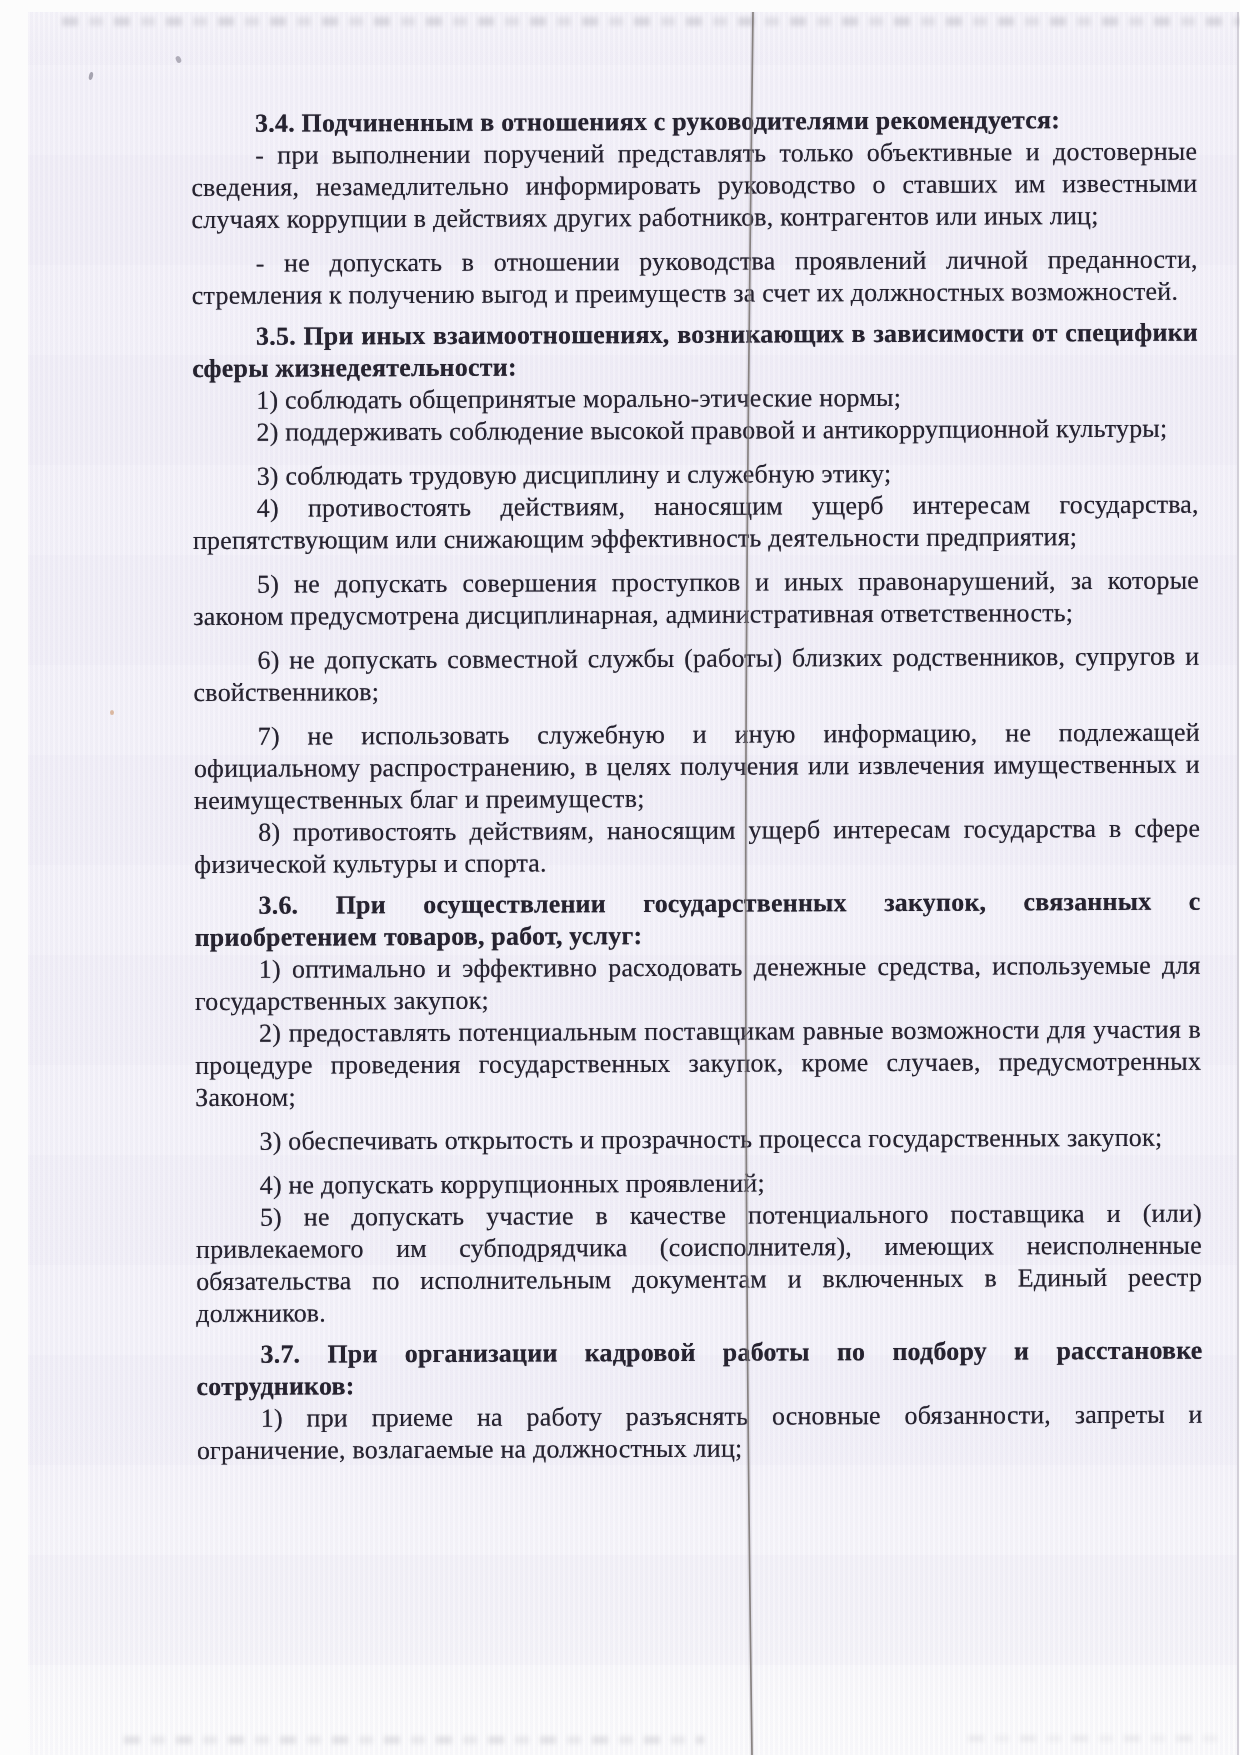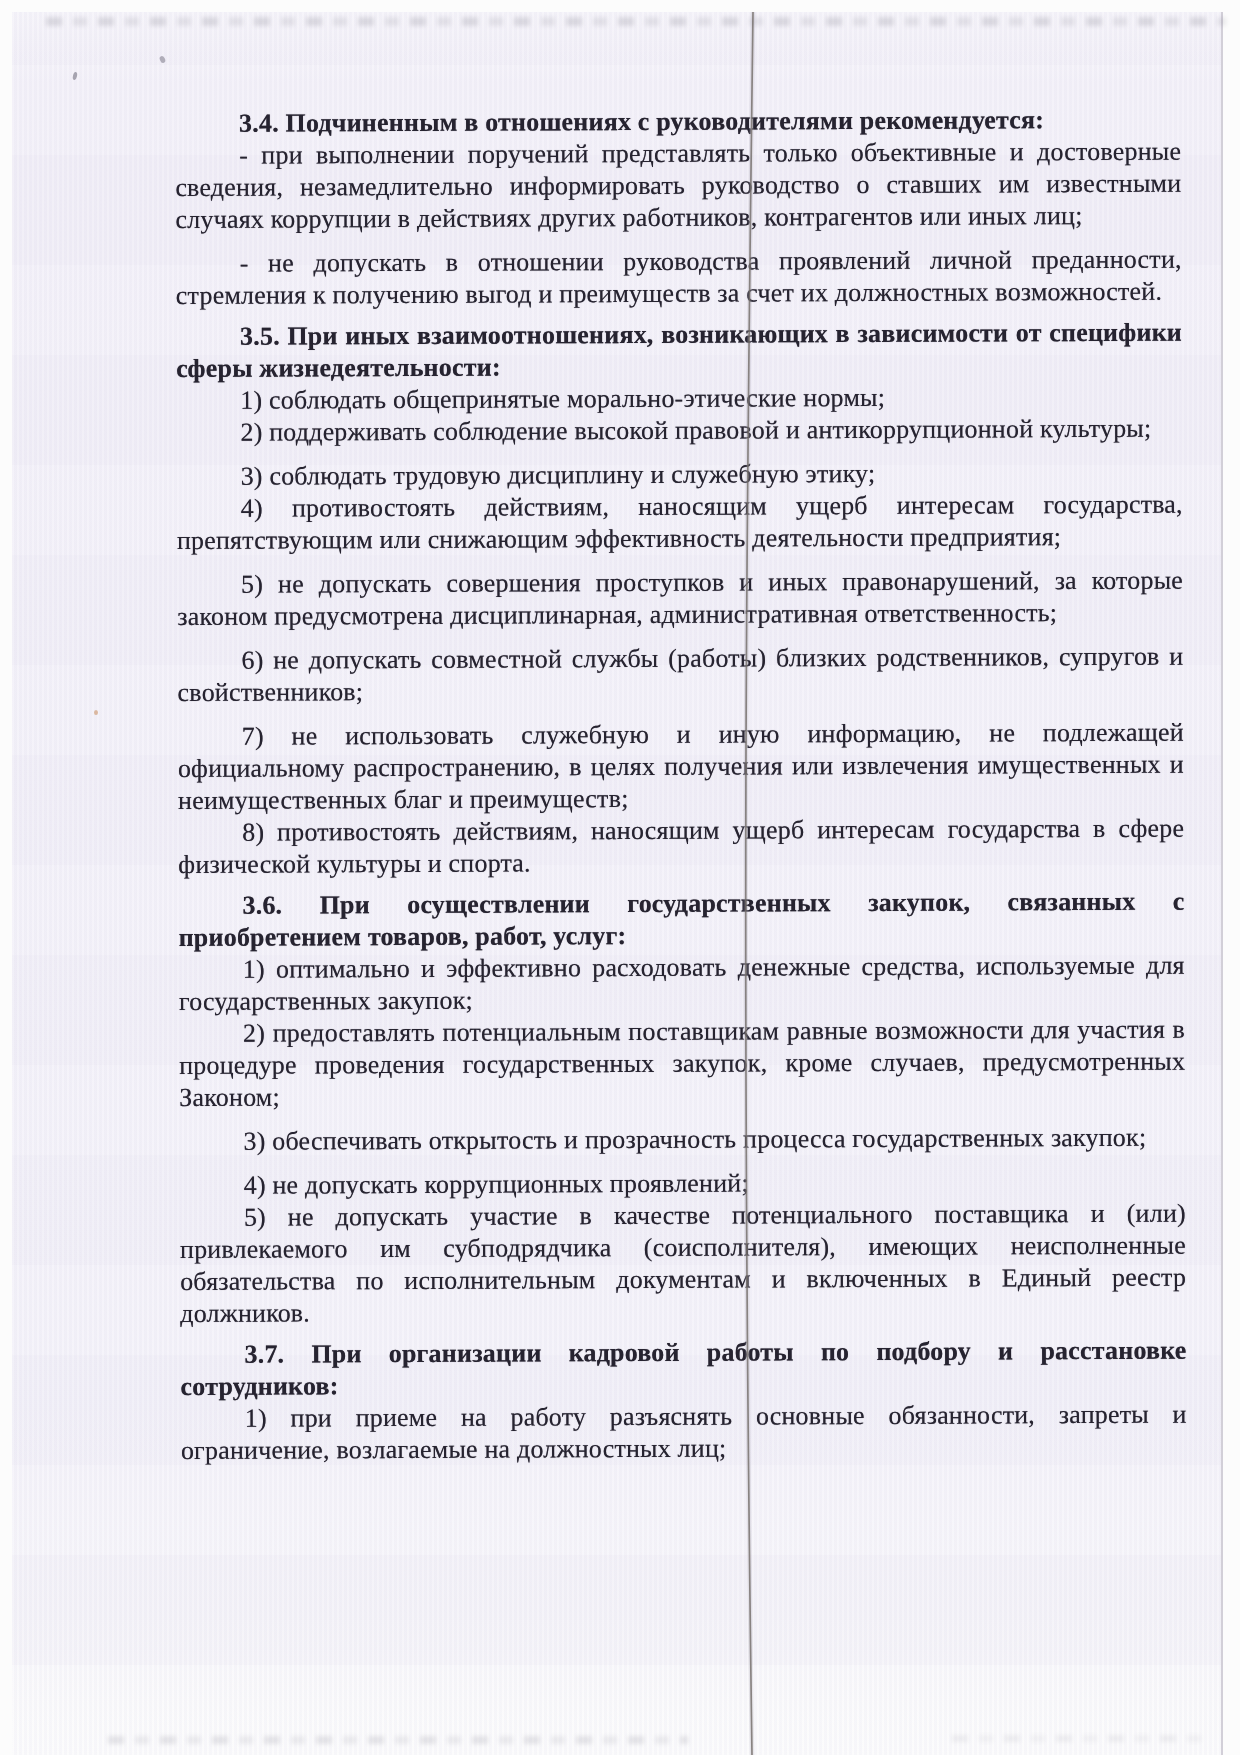--- a/index.html
+++ b/index.html
@@ -10,21 +10,21 @@
     background: #efefef;
     font-family: "Liberation Serif", serif;
   }
   .scan {
     position: absolute; inset: 0;
     background: #fcfcfc;
     overflow: hidden;
   }
   
   .paper {
-    position: absolute; left: 12px; top: 12px;
+    position: absolute; left: 28px; top: 12px;
     width: 1211px; height: 1743px;
     background-color: #f2f0f8;
     background-image:
       repeating-linear-gradient(90deg, rgba(255,255,255,.16) 0 2px, rgba(226,223,238,.16) 2px 5px),
       repeating-linear-gradient(0deg, rgba(255,255,255,.10) 0 90px, rgba(231,228,241,.20) 90px 200px),
       linear-gradient(180deg, #f8f7fb 0%, #f1eef7 4%, #f2f0f8 80%, #f6f5f9 92%, #fbfbfc 100%);
     border-right: 2px solid #d2cfd8;
   }
   
   .content {

